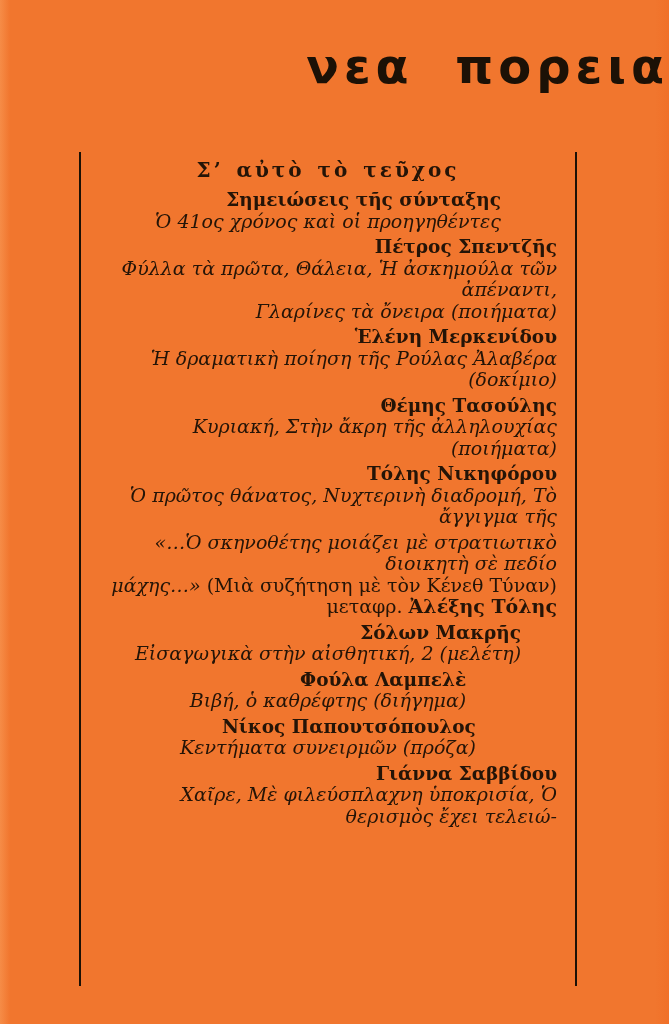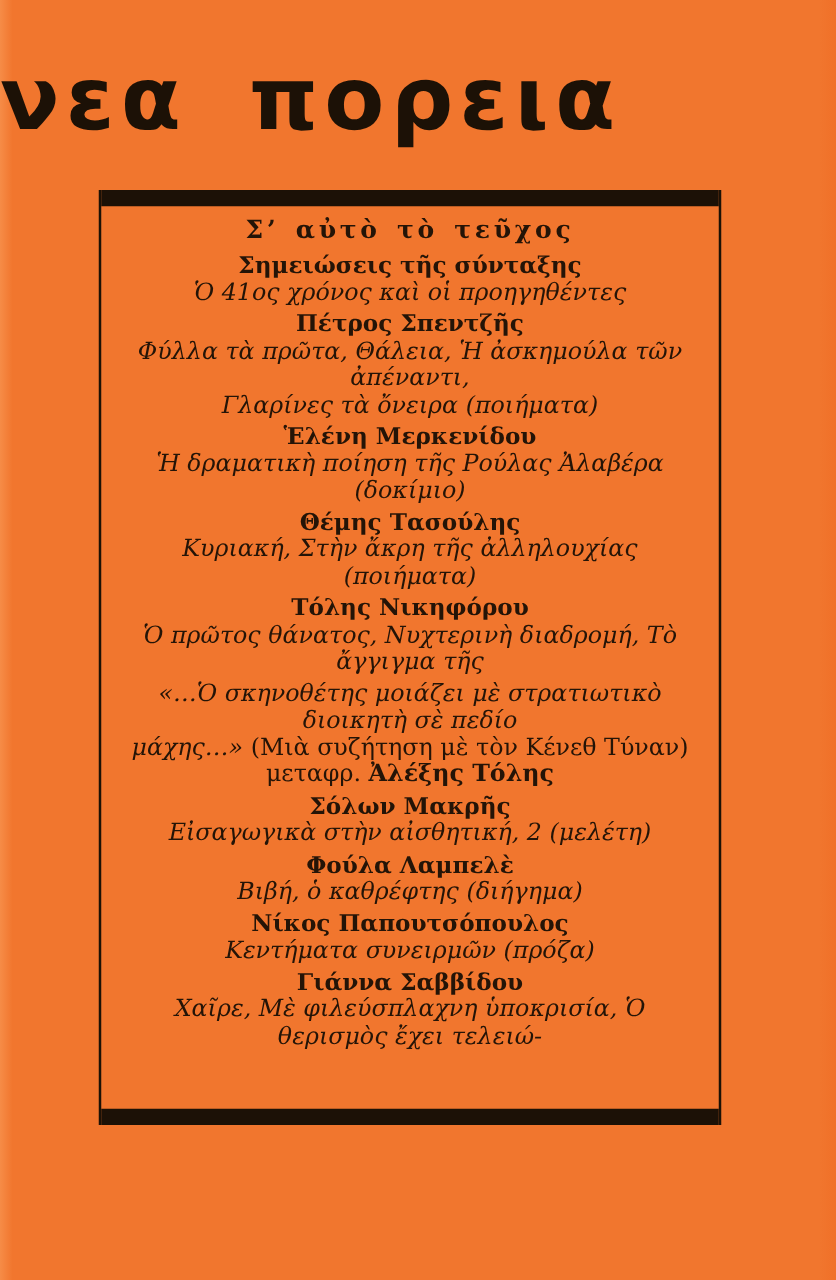--- a/index.html
+++ b/index.html
@@ -16,41 +16,41 @@
     font-family: "DejaVu Serif", "Liberation Serif", serif;
     overflow: hidden;
   }
 
   
   .masthead {
     position: absolute;
     top: 38px;
     left: 0;
     width: 100%;
-    text-align: left;
+    text-align: right;
     font-family: "DejaVu Sans", "Liberation Sans", sans-serif;
     font-weight: 800;
-    font-size: 70px;
+    font-size: 48px;
     letter-spacing: 5px;
     word-spacing: 20px;
     color: #1c1106;
   }
 
   
   .box {
     position: absolute;
     left: 79px;
     top: 152px;
     width: 498px;
-    height: 748px;
+    height: 834px;
     box-sizing: border-box;
     border-left: 2px solid #1c1106;
     border-right: 2px solid #1c1106;
     display: flex;
-    flex-direction: column;
+    flex-direction: row;
   }
   .rule {
     height: 13px;
     background: #1c1106;
     flex: 0 0 auto;
   }
   .box-content {
     flex: 1 1 auto;
     display: flex;
     flex-direction: column;
@@ -62,21 +62,21 @@
 
   .toc-heading {
     font-weight: bold;
     font-size: 20px;
     letter-spacing: 3px;
     word-spacing: 3px;
     line-height: 26px;
     margin-bottom: 2px;
   }
 
-  .entry { margin-top: 4px; }
+  .entry { margin-top: 4px; text-align: right; }
   .author {
     font-weight: bold;
     font-size: 18.5px;
     line-height: 21.5px;
   }
   .work {
     font-style: italic;
     font-size: 19px;
     line-height: 21.5px;
   }

